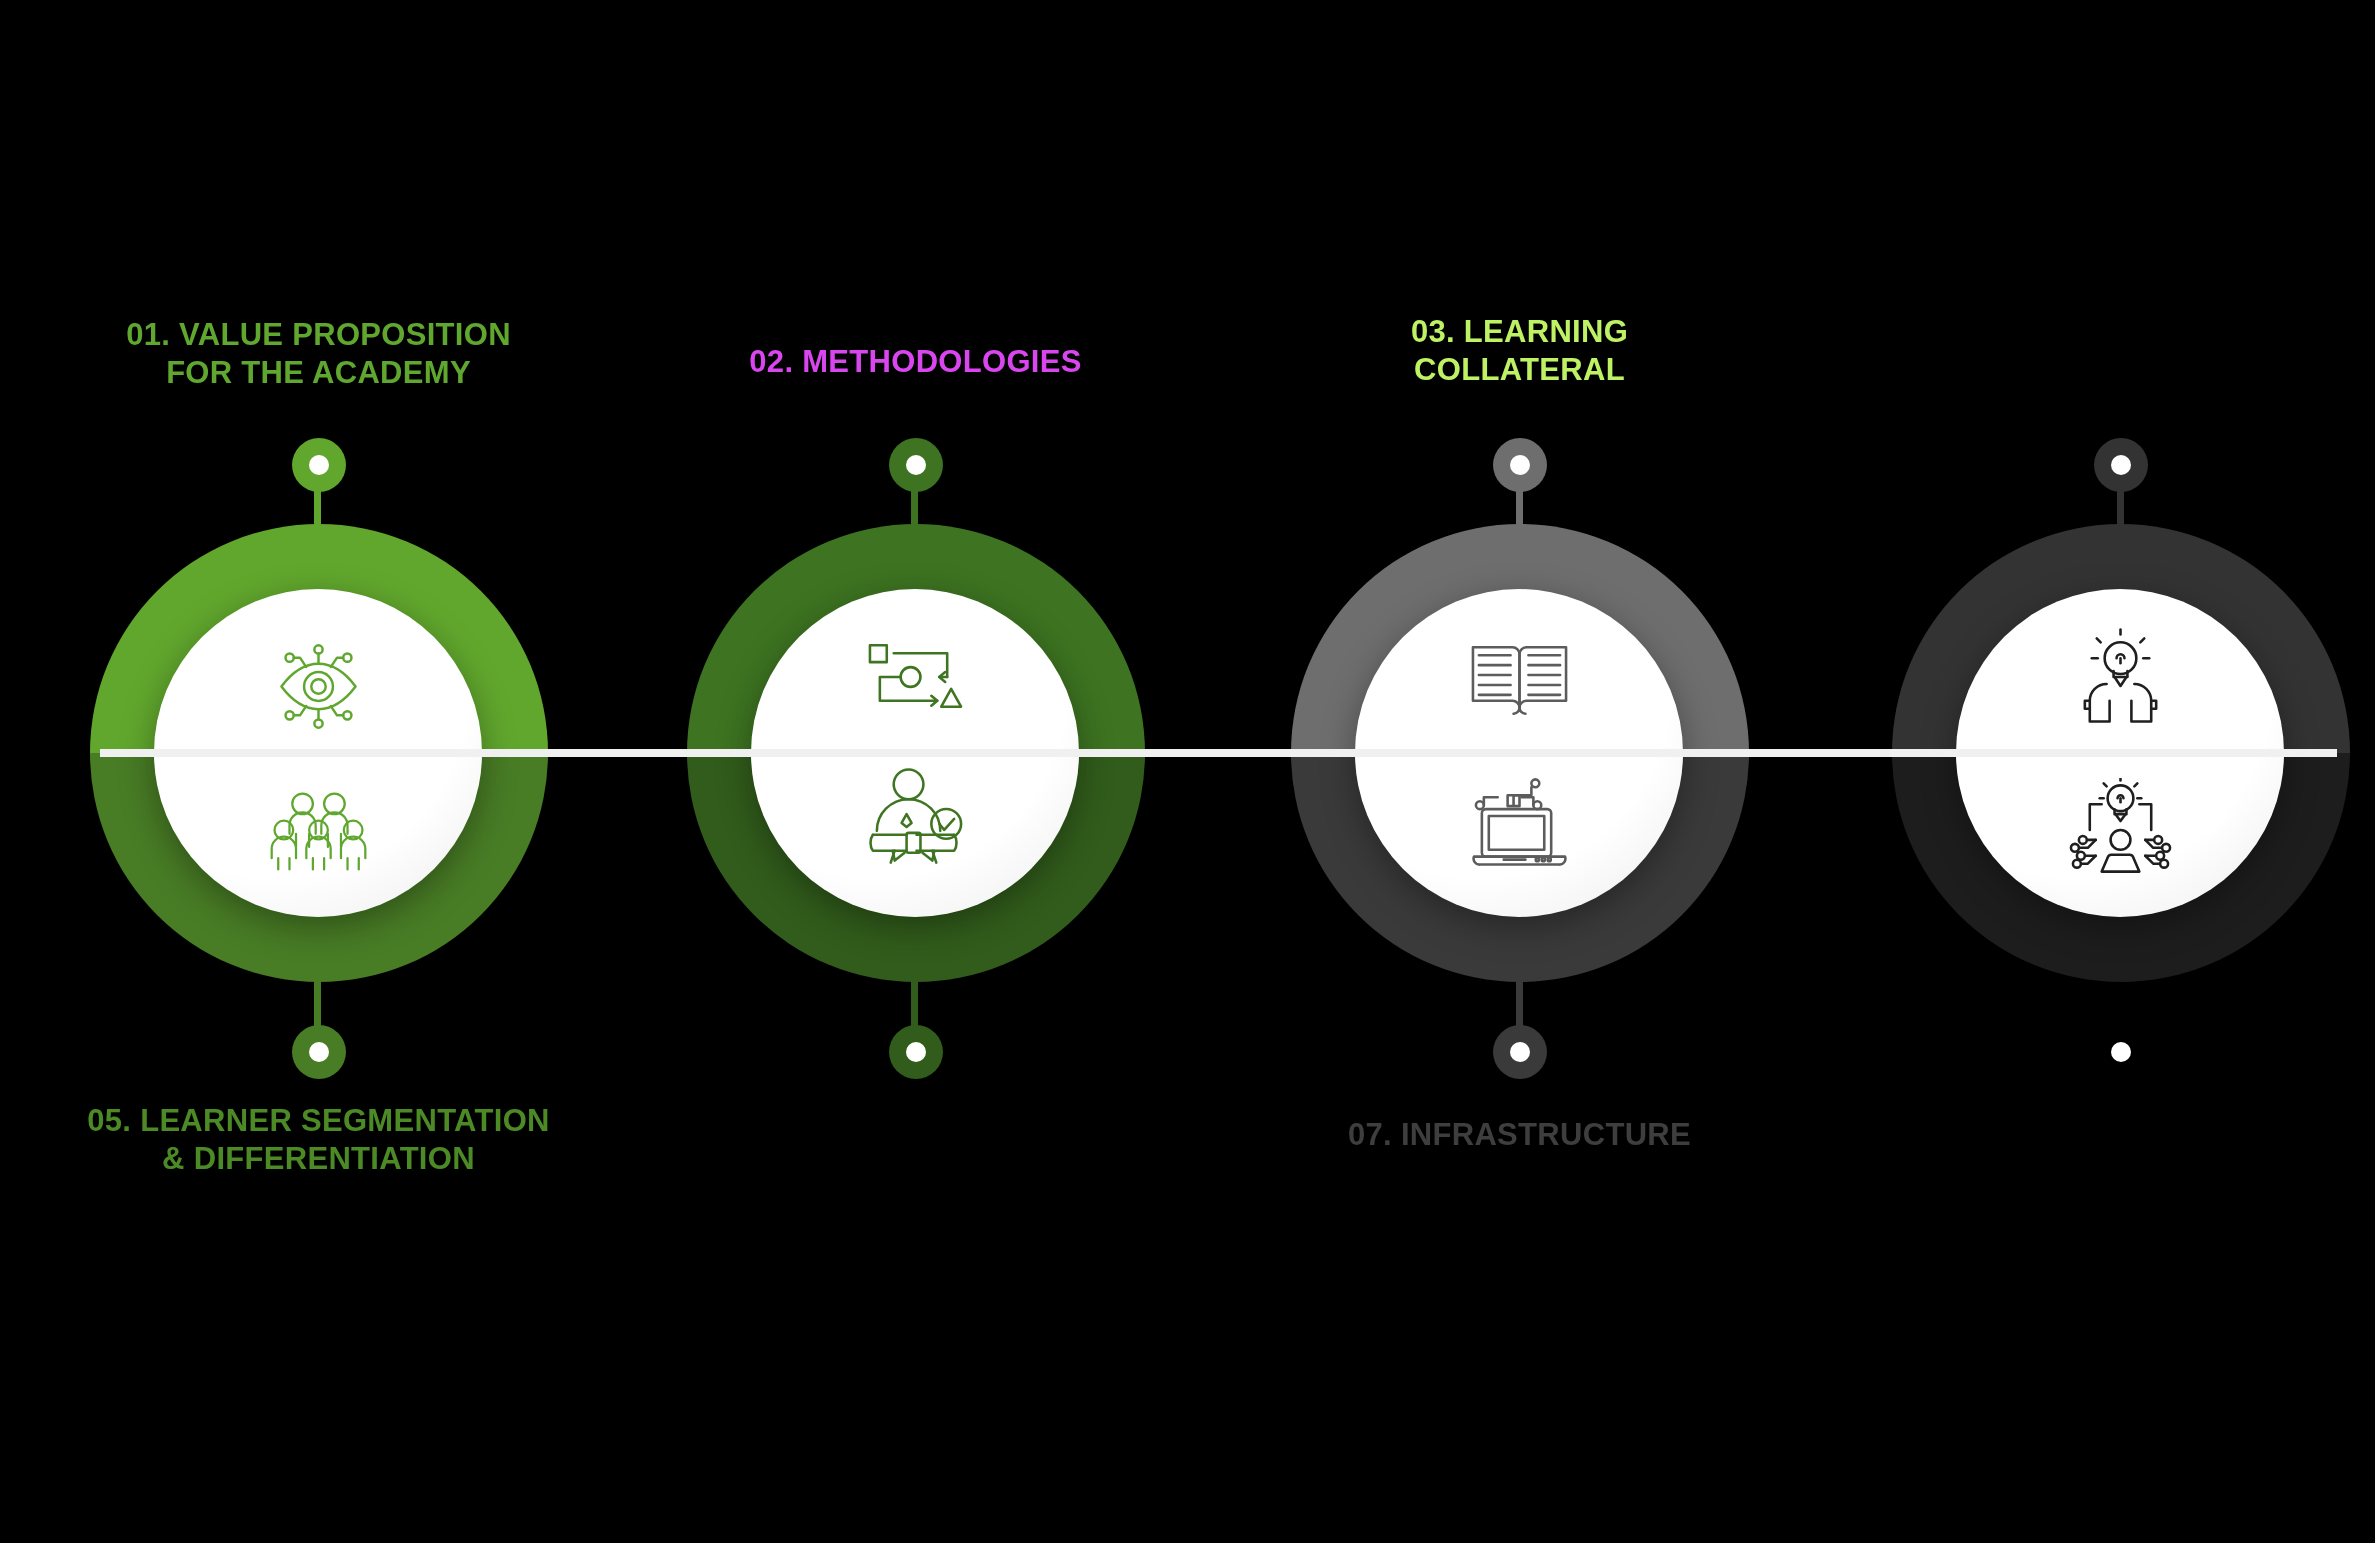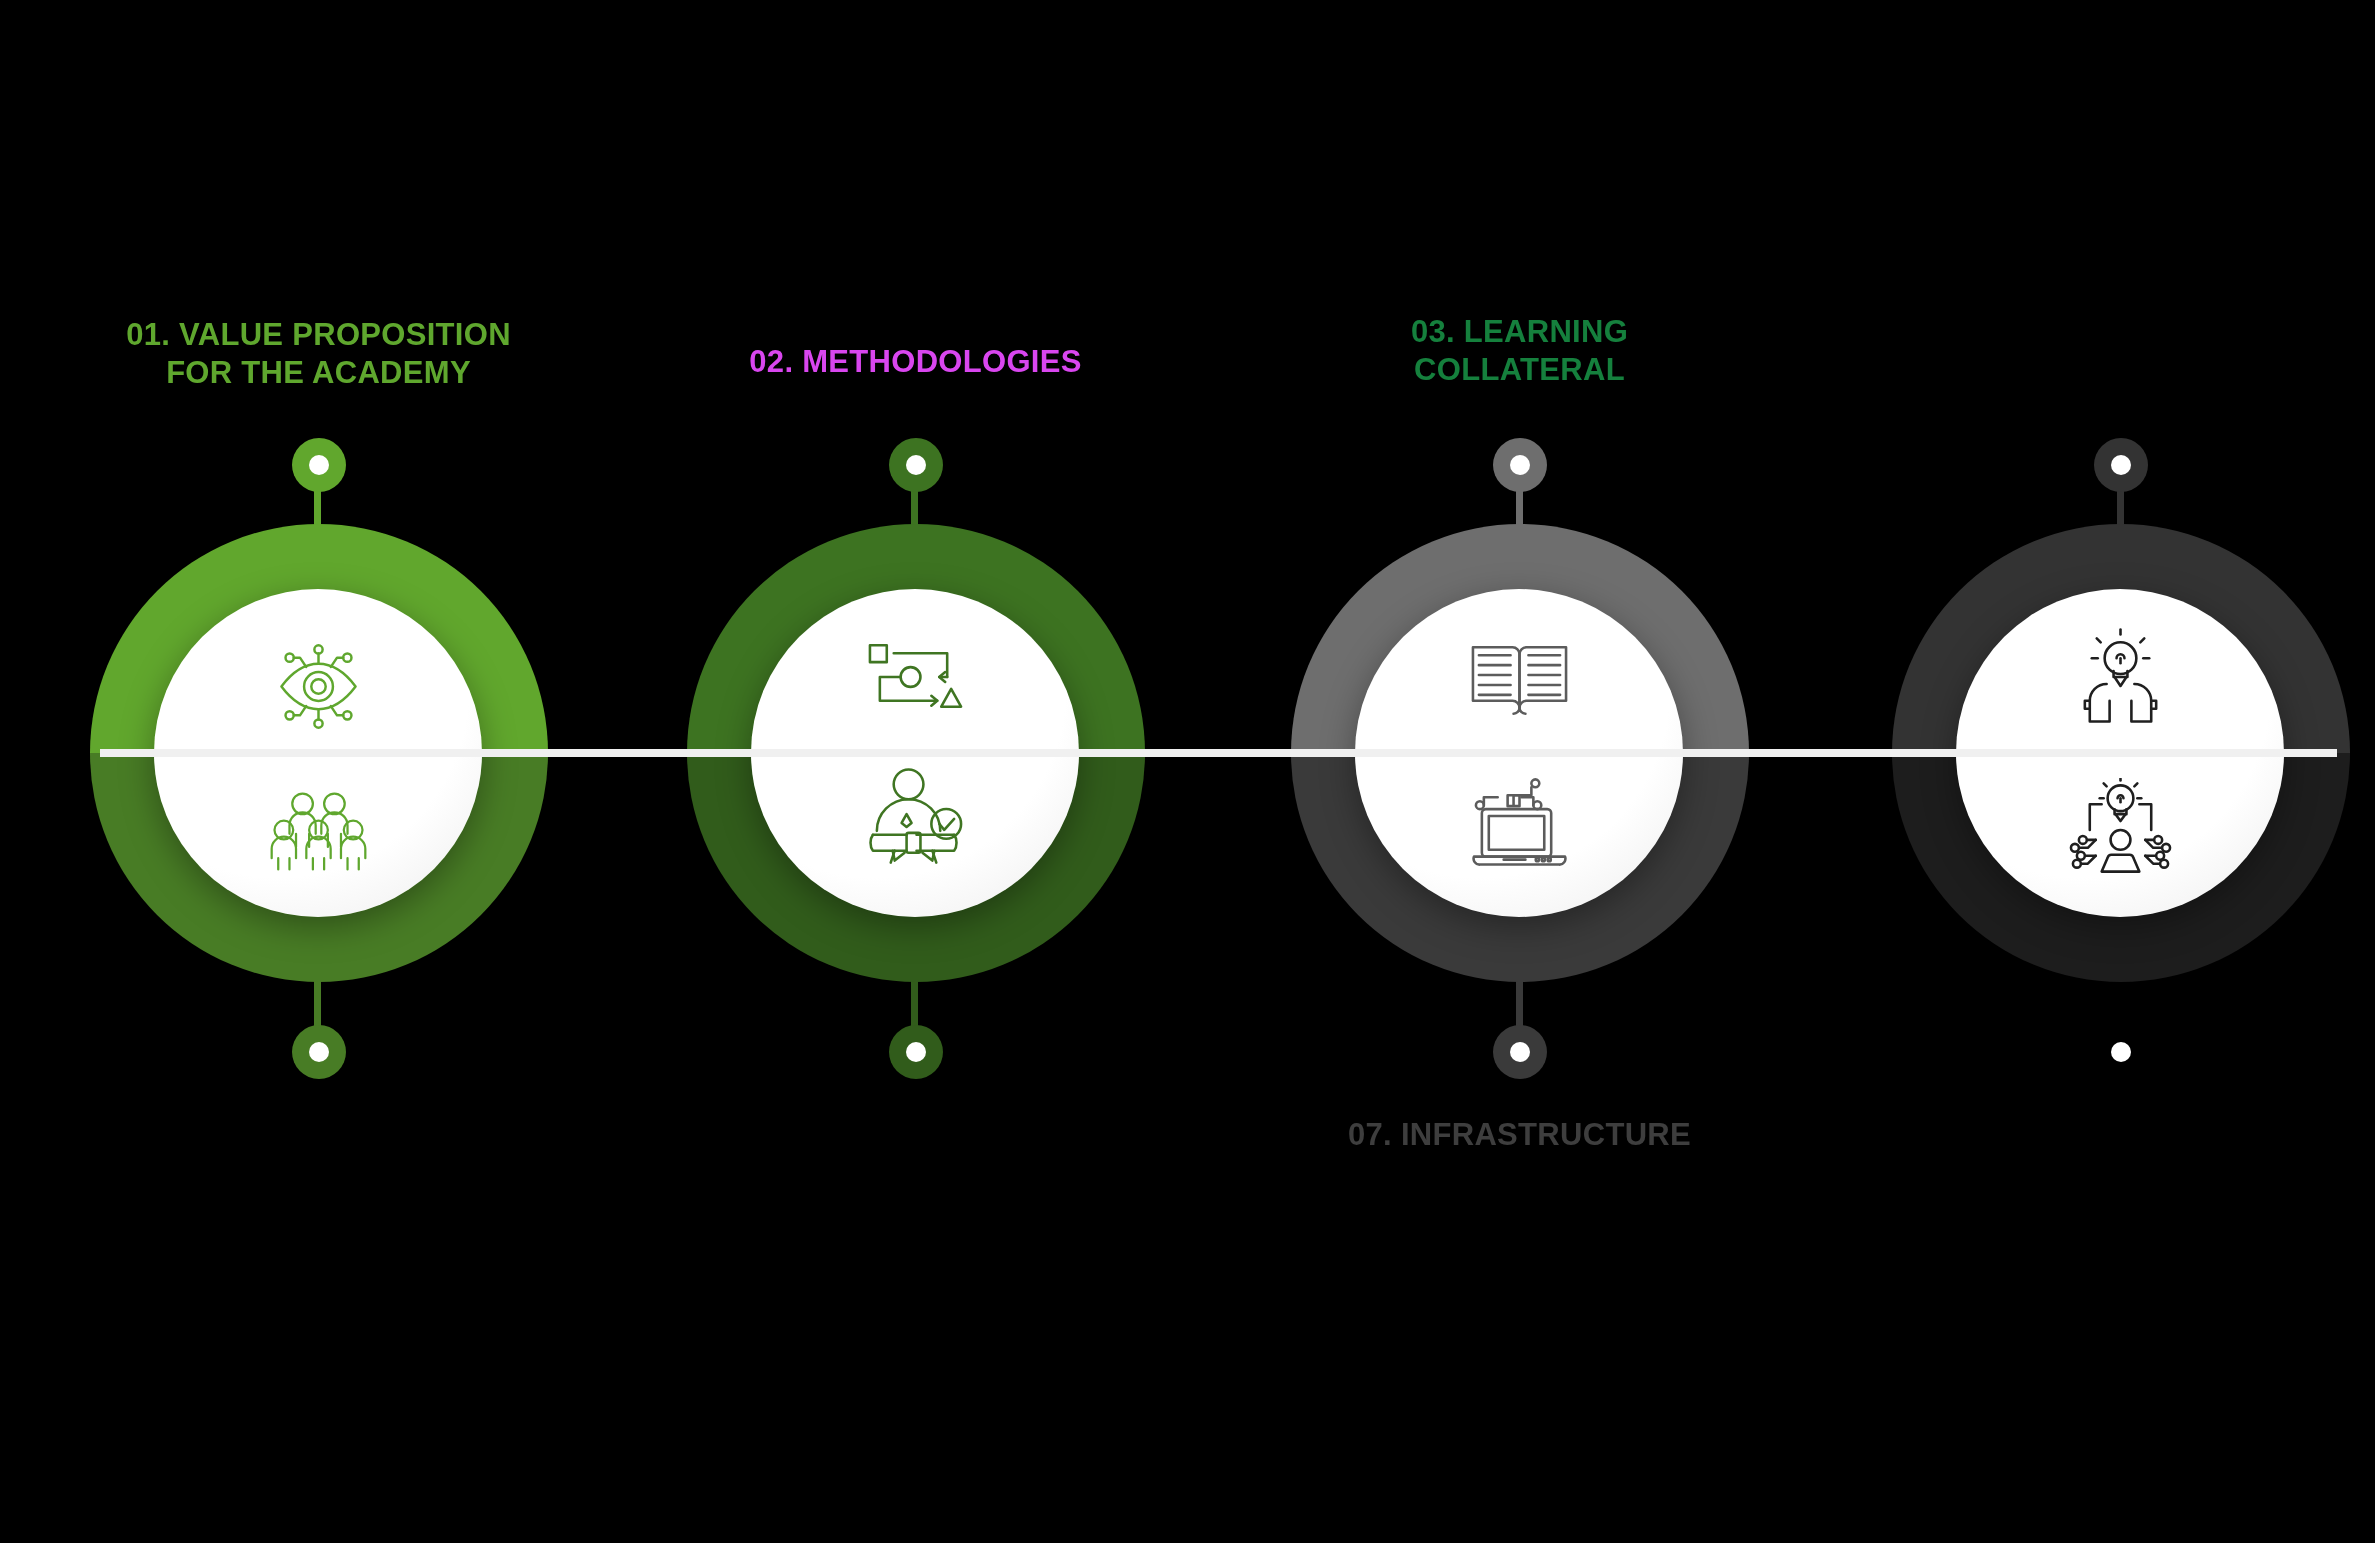--- a/index.html
+++ b/index.html
@@ -129,20 +129,22 @@
           <circle cx="55" cy="42" r="10"></circle>
           <path d="M42 72 v-10 a13 13 0 0 1 26 0 v10"></path>
           <path d="M49 72 v12 M61 72 v12"></path>
           <circle cx="92" cy="42" r="10"></circle>
           <path d="M79 72 v-10 a13 13 0 0 1 26 0 v10"></path>
           <path d="M86 72 v12 M98 72 v12"></path>
         </svg>
       </div>
     </div>
 
+    <div class="label bot" style="left:0;width:637px;top:1102px;color:#4c8a26">05. LEARNER SEGMENTATION
+&amp; DIFFERENTIATION</div>
   </div>
 
   <div class="node" id="n2" style="left:607px;width:617px">
     <div class="label top" style="left:0;width:617px;top:343px;color:#d946ef">02. METHODOLOGIES</div>
     <div class="stem" style="left:304px;top:450px;height:109px;background:#3d7321"></div>
     <div class="dot" style="left:282px;top:438px;width:54px;height:54px;background:#3d7321">
       <div class="core" style="width:20px;height:20px"></div>
     </div>
     <div class="stem" style="left:304px;top:945px;height:109px;background:#315c1b"></div>
     <div class="dot" style="left:282px;top:1025px;width:54px;height:54px;background:#315c1b">
@@ -182,21 +184,21 @@
           <path d="M62 86 l10 8 2 -10"></path>
           <path d="M34 84 l-4 12"></path>
             <path d="M72 84 l4 12"></path>
         </svg>
       </div>
     </div>
 
   </div>
 
   <div class="node" id="n3" style="left:1221px;width:597px">
-    <div class="label top" style="left:0;width:597px;top:313px;color:#15803d">03. LEARNING
+    <div class="label top" style="left:0;width:597px;top:313px;color:#bef264">03. LEARNING
 COLLATERAL</div>
     <div class="stem" style="left:295px;top:450px;height:109px;background:#6e6e6e"></div>
     <div class="dot" style="left:272px;top:438px;width:54px;height:54px;background:#6e6e6e">
       <div class="core" style="width:20px;height:20px"></div>
     </div>
     <div class="stem" style="left:295px;top:945px;height:109px;background:#3a3a3a"></div>
     <div class="dot" style="left:272px;top:1025px;width:54px;height:54px;background:#3a3a3a">
       <div class="core" style="width:20px;height:20px"></div>
     </div>
 

